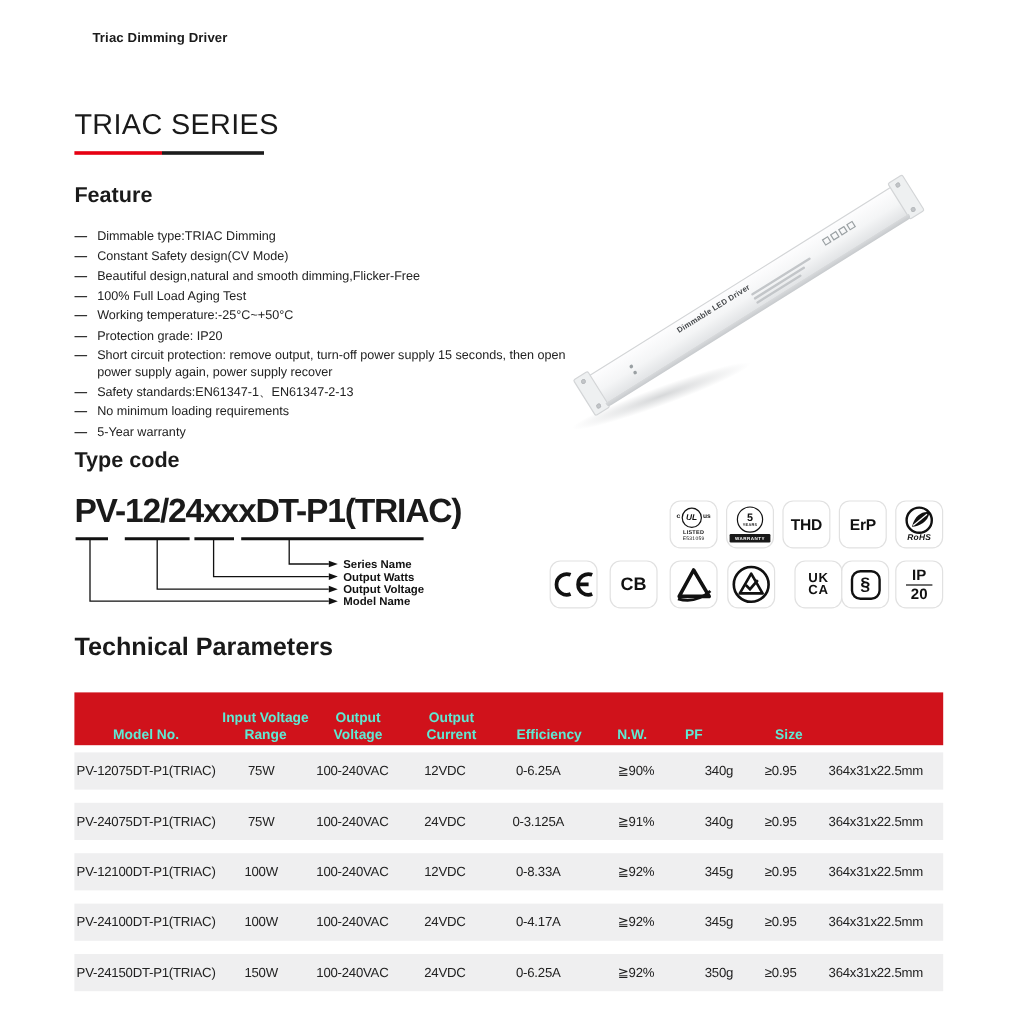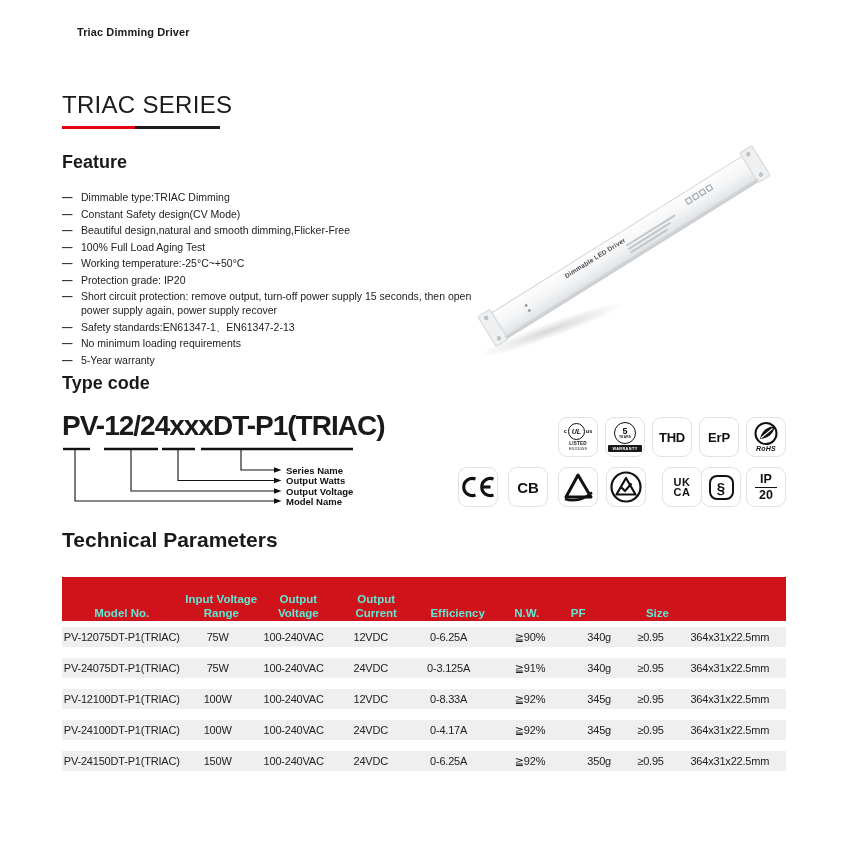--- a/index.html
+++ b/index.html
@@ -75,21 +75,21 @@
   .smark span{font-size:15px;font-weight:bold;line-height:1;}
   .ip20{display:flex;flex-direction:column;align-items:center;line-height:1;}
   .ip20 .t{font-size:12.5px;font-weight:bold;}
   .ip20 .rule{width:22px;height:0;border-top:1.6px solid #111;margin:1.5px 0;}
 
   
   .tbl{position:absolute;left:62px;top:577px;width:724px;}
   .thead{display:flex;align-items:flex-end;background:#d0121b;height:44px;color:#5eead4;}
   .th{display:flex;align-items:center;justify-content:center;text-align:center;
       font-size:11.5px;font-weight:bold;line-height:1.2;}
-  .trow{display:flex;align-items:center;height:20px;background:#efeff0;margin-top:11px;
+  .trow{display:flex;align-items:center;height:31px;background:#efeff0;margin-top:11px;
         font-size:11px;color:#222;text-align:center;letter-spacing:-.2px;}
   .trow.first{margin-top:6px;}
   .td{display:flex;align-items:center;justify-content:center;}
   .c0{width:16.5%}.c1{width:10%}.c2{width:11%}.c3{width:10.3%}.c4{width:11.2%}
   .c5{width:11.3%}.c6{width:7.8%}.c7{width:6.4%}.c8{width:15.5%}
 </style>
 </head>
 <body>
 
 <div id="page">

